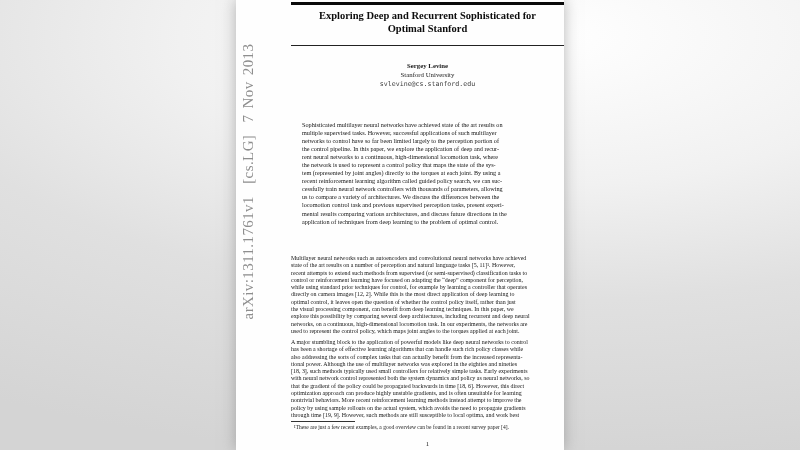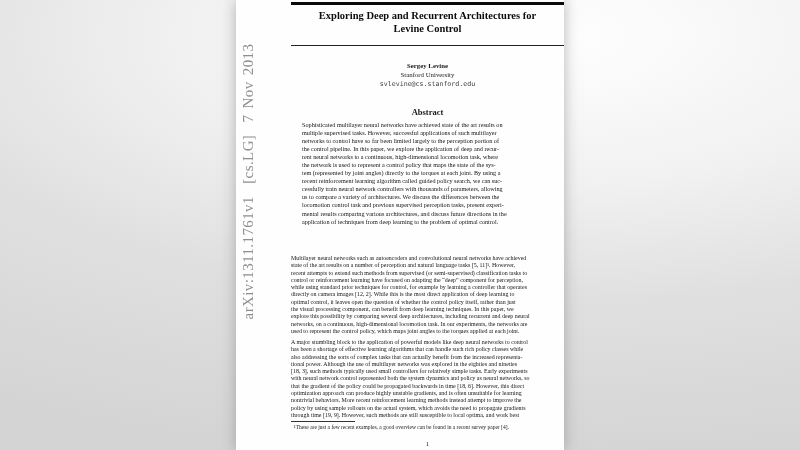--- a/index.html
+++ b/index.html
@@ -143,33 +143,32 @@
 
 <div class="stage">
 
   <div class="arxiv-stamp">arXiv:1311.1761v1  [cs.LG]  7 Nov 2013</div>
 
   <div class="page">
 
     <div class="rule-thick"></div>
 
     <div class="title">
-      <div>Exploring Deep and Recurrent Architectures for</div>
-      <div>Levine Control</div>
+      <div>Exploring Deep and Recurrent Sophisticated for</div>
+      <div>Optimal Stanford</div>
     </div>
 
     <div class="rule-thin"></div>
 
     <div class="author-block">
       <div class="author-name">Sergey Levine</div>
       <div class="author-affiliation">Stanford University</div>
       <div><span class="author-email">svlevine@cs.stanford.edu</span></div>
     </div>
 
-    <div class="abstract-heading">Abstract</div>
 
     <div class="abstract-body">Sophisticated multilayer neural networks have achieved state of the art results on
 multiple supervised tasks.  However, successful applications of such multilayer
 networks to control have so far been limited largely to the perception portion of
 the control pipeline. In this paper, we explore the application of deep and recur-
 rent neural networks to a continuous, high-dimensional locomotion task, where
 the network is used to represent a control policy that maps the state of the sys-
 tem (represented by joint angles) directly to the torques at each joint. By using a
 recent reinforcement learning algorithm called guided policy search, we can suc-
 cessfully train neural network controllers with thousands of parameters, allowing

